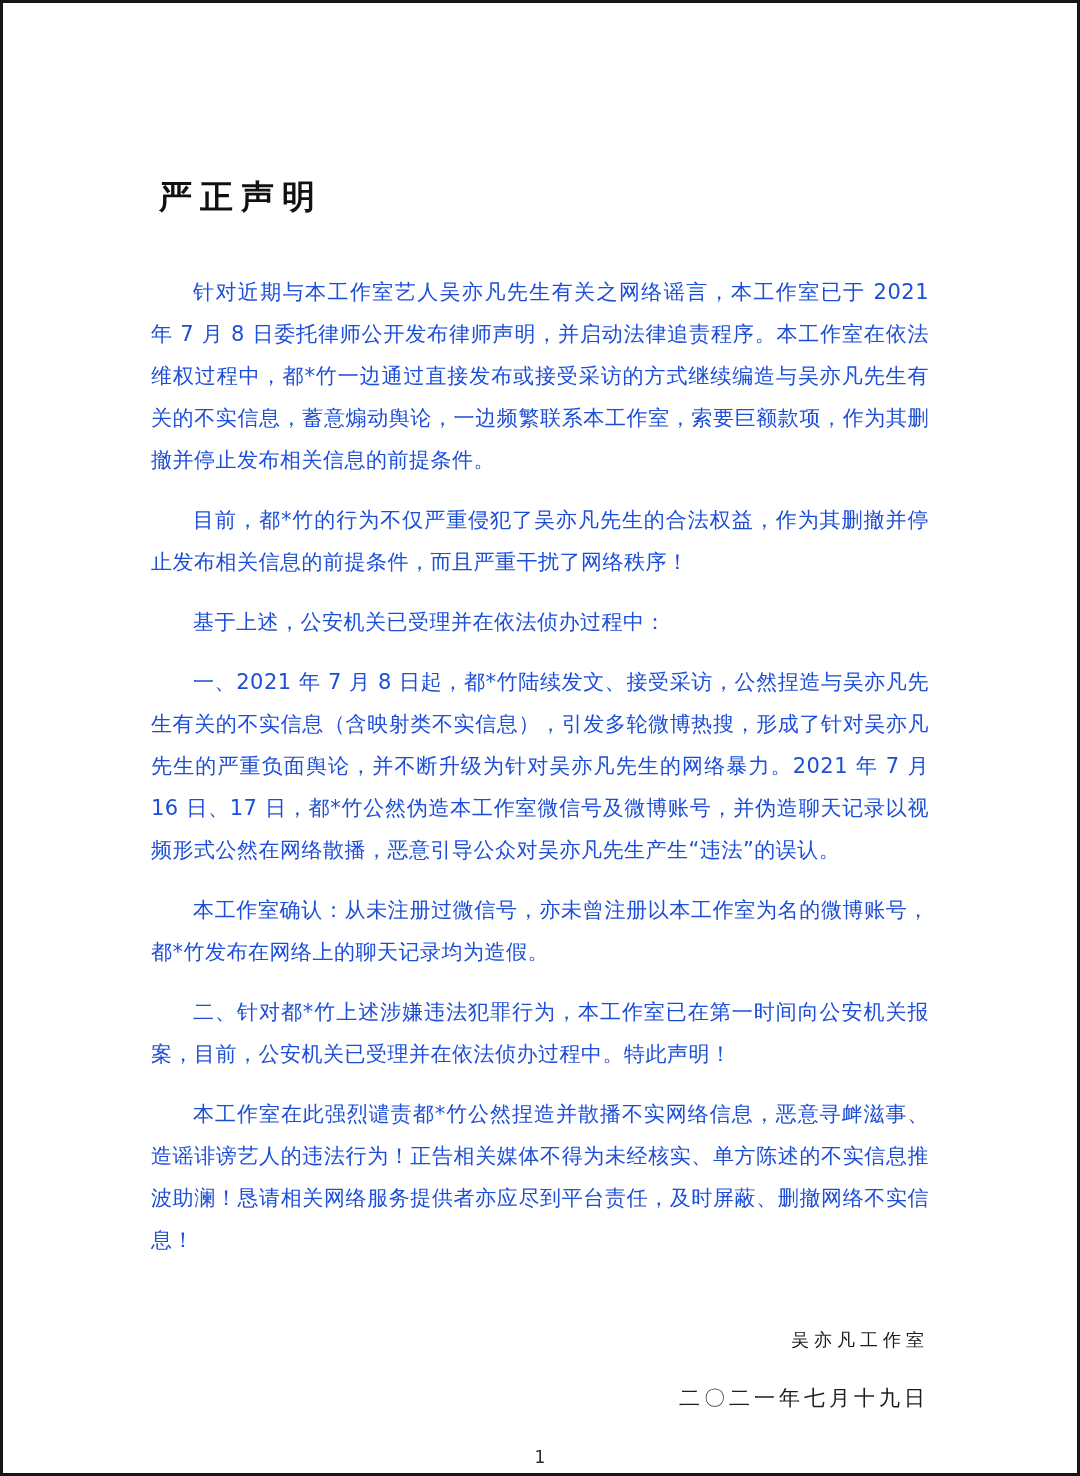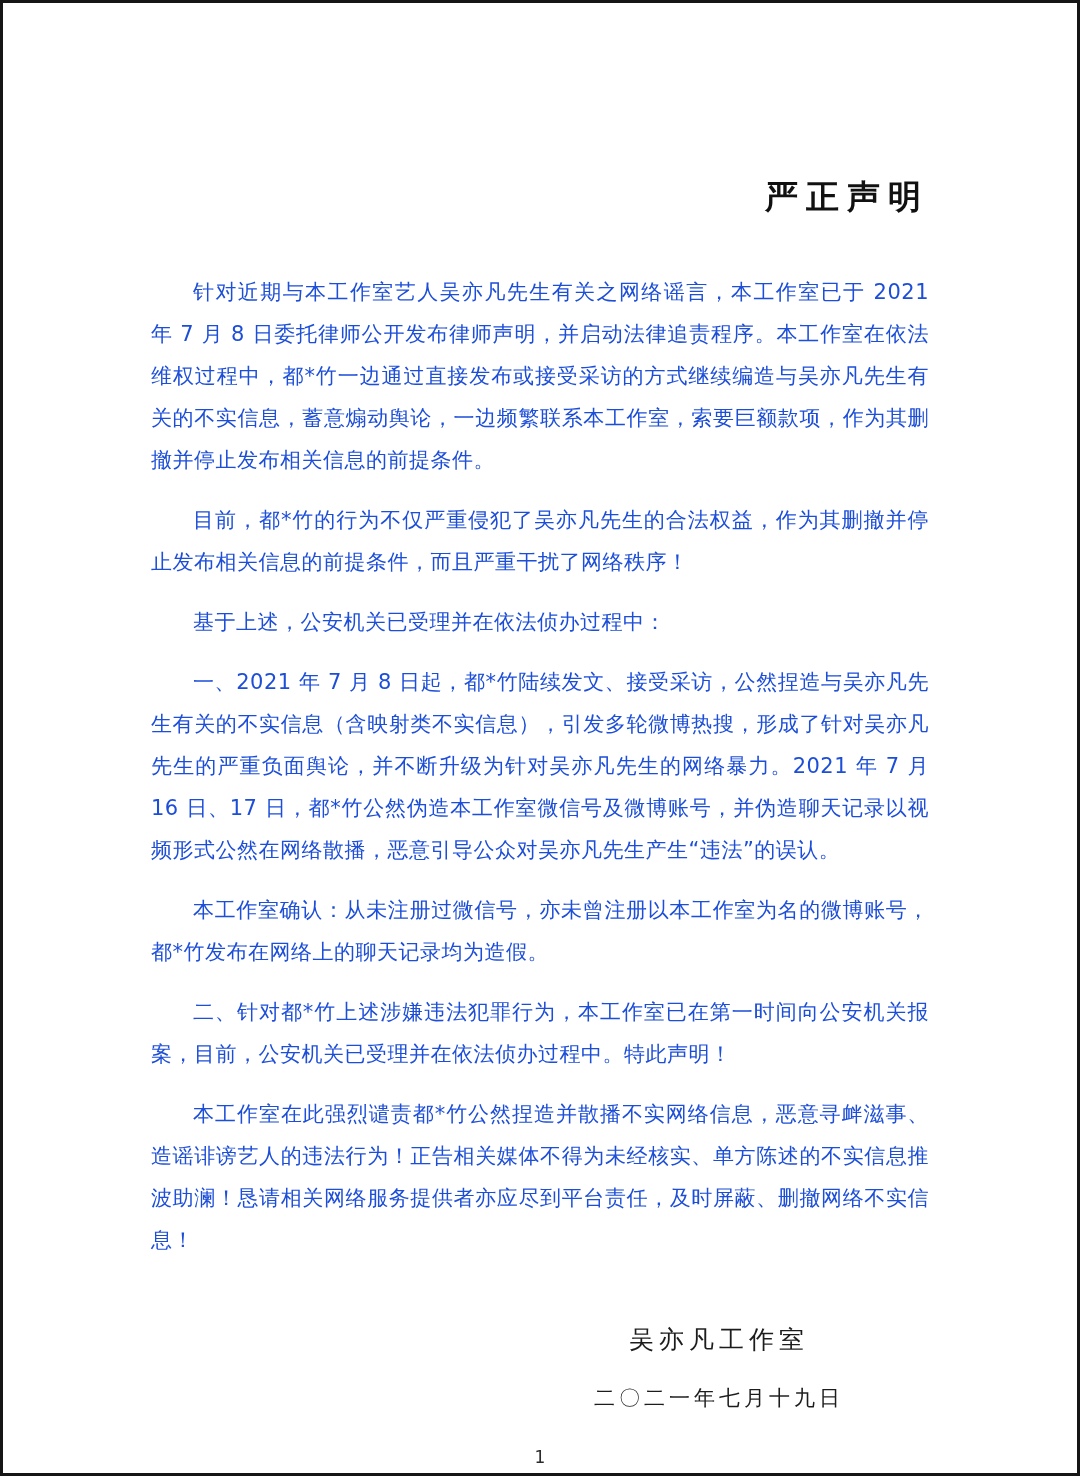--- a/index.html
+++ b/index.html
@@ -15,21 +15,21 @@
     margin: 0 auto;
     background: #ffffff;
     border: 3px solid #161616;
     overflow: hidden;
   }
   .content {
     padding: 0 148px;
   }
   .doc-title {
     margin-top: 173px;
-    text-align: right;
+    text-align: left;
     font-size: 33px;
     line-height: 42px;
     font-weight: bold;
     letter-spacing: 8px;
     text-indent: 8px;
     color: #111111;
   }
   .body-text {
     margin-top: 53px;
   }
@@ -47,29 +47,31 @@
     text-decoration-thickness: 1.5px;
   }
   .signature-block {
     margin-top: 58px;
     margin-left: auto;
     margin-right: 0;
     width: 420px;
     text-align: center;
   }
   .signature-name {
-    font-size: 25px;
+    font-size: 18px;
     line-height: 42px;
     letter-spacing: 5px;
+    text-align: right;
   }
   .signature-date {
     margin-top: 16px;
     font-size: 21px;
     line-height: 42px;
     letter-spacing: 4px;
+    text-align: right;
   }
   .page-footer {
     margin-top: 26px;
     text-align: center;
   }
   .page-number {
     display: inline-block;
     font-size: 17px;
     line-height: 24px;
     color: #2a2a2a;

